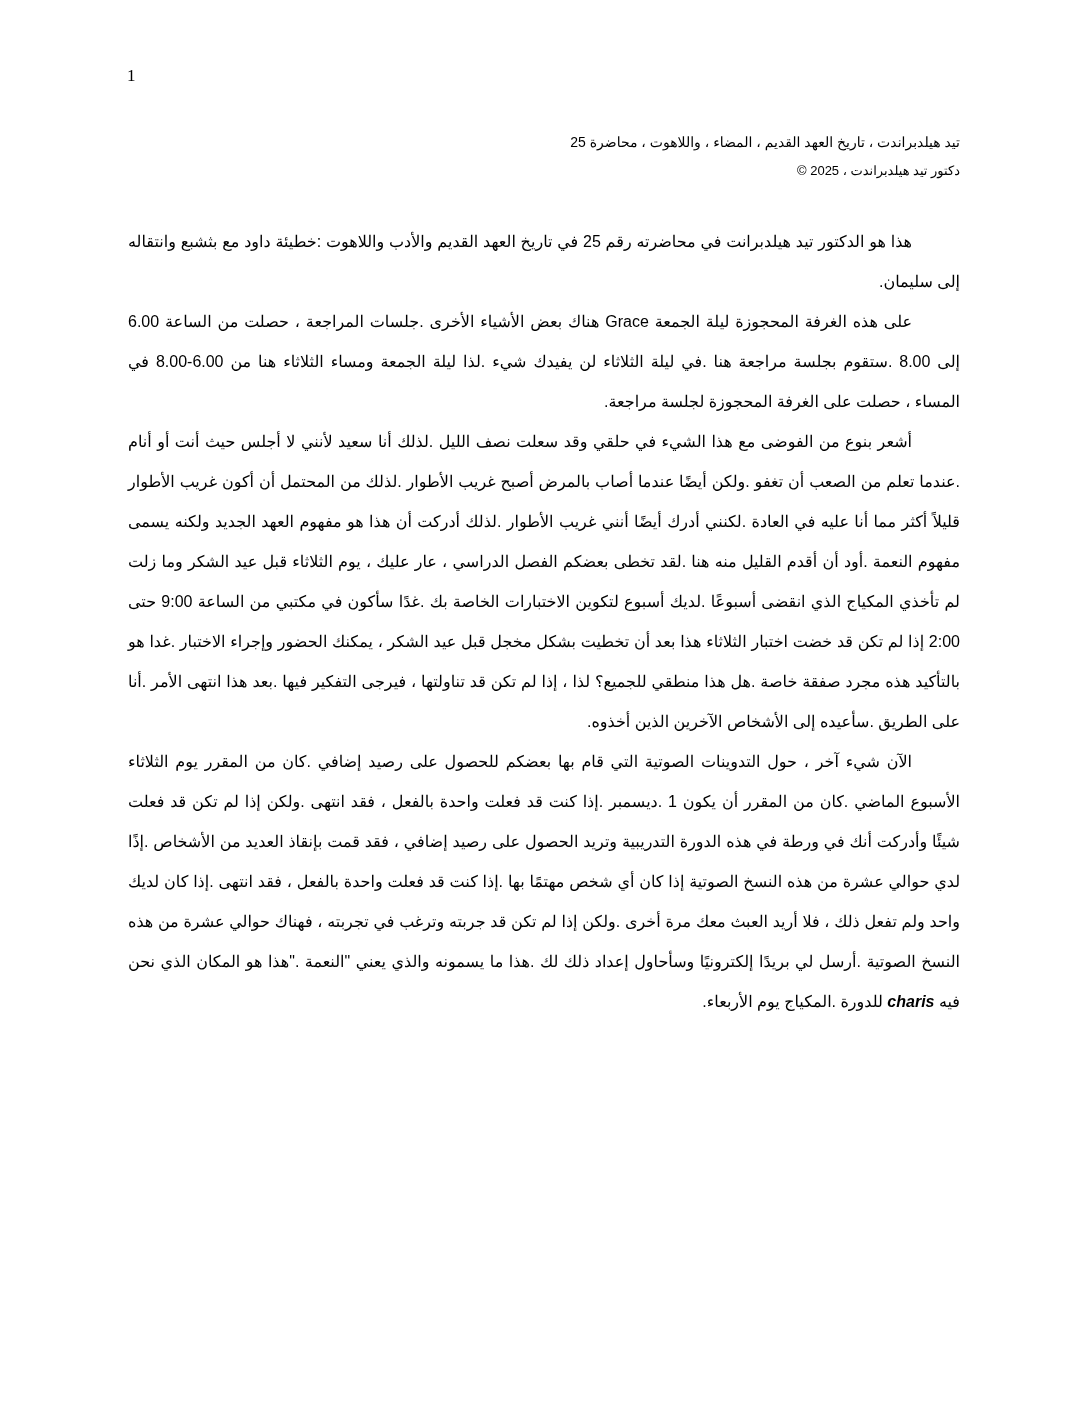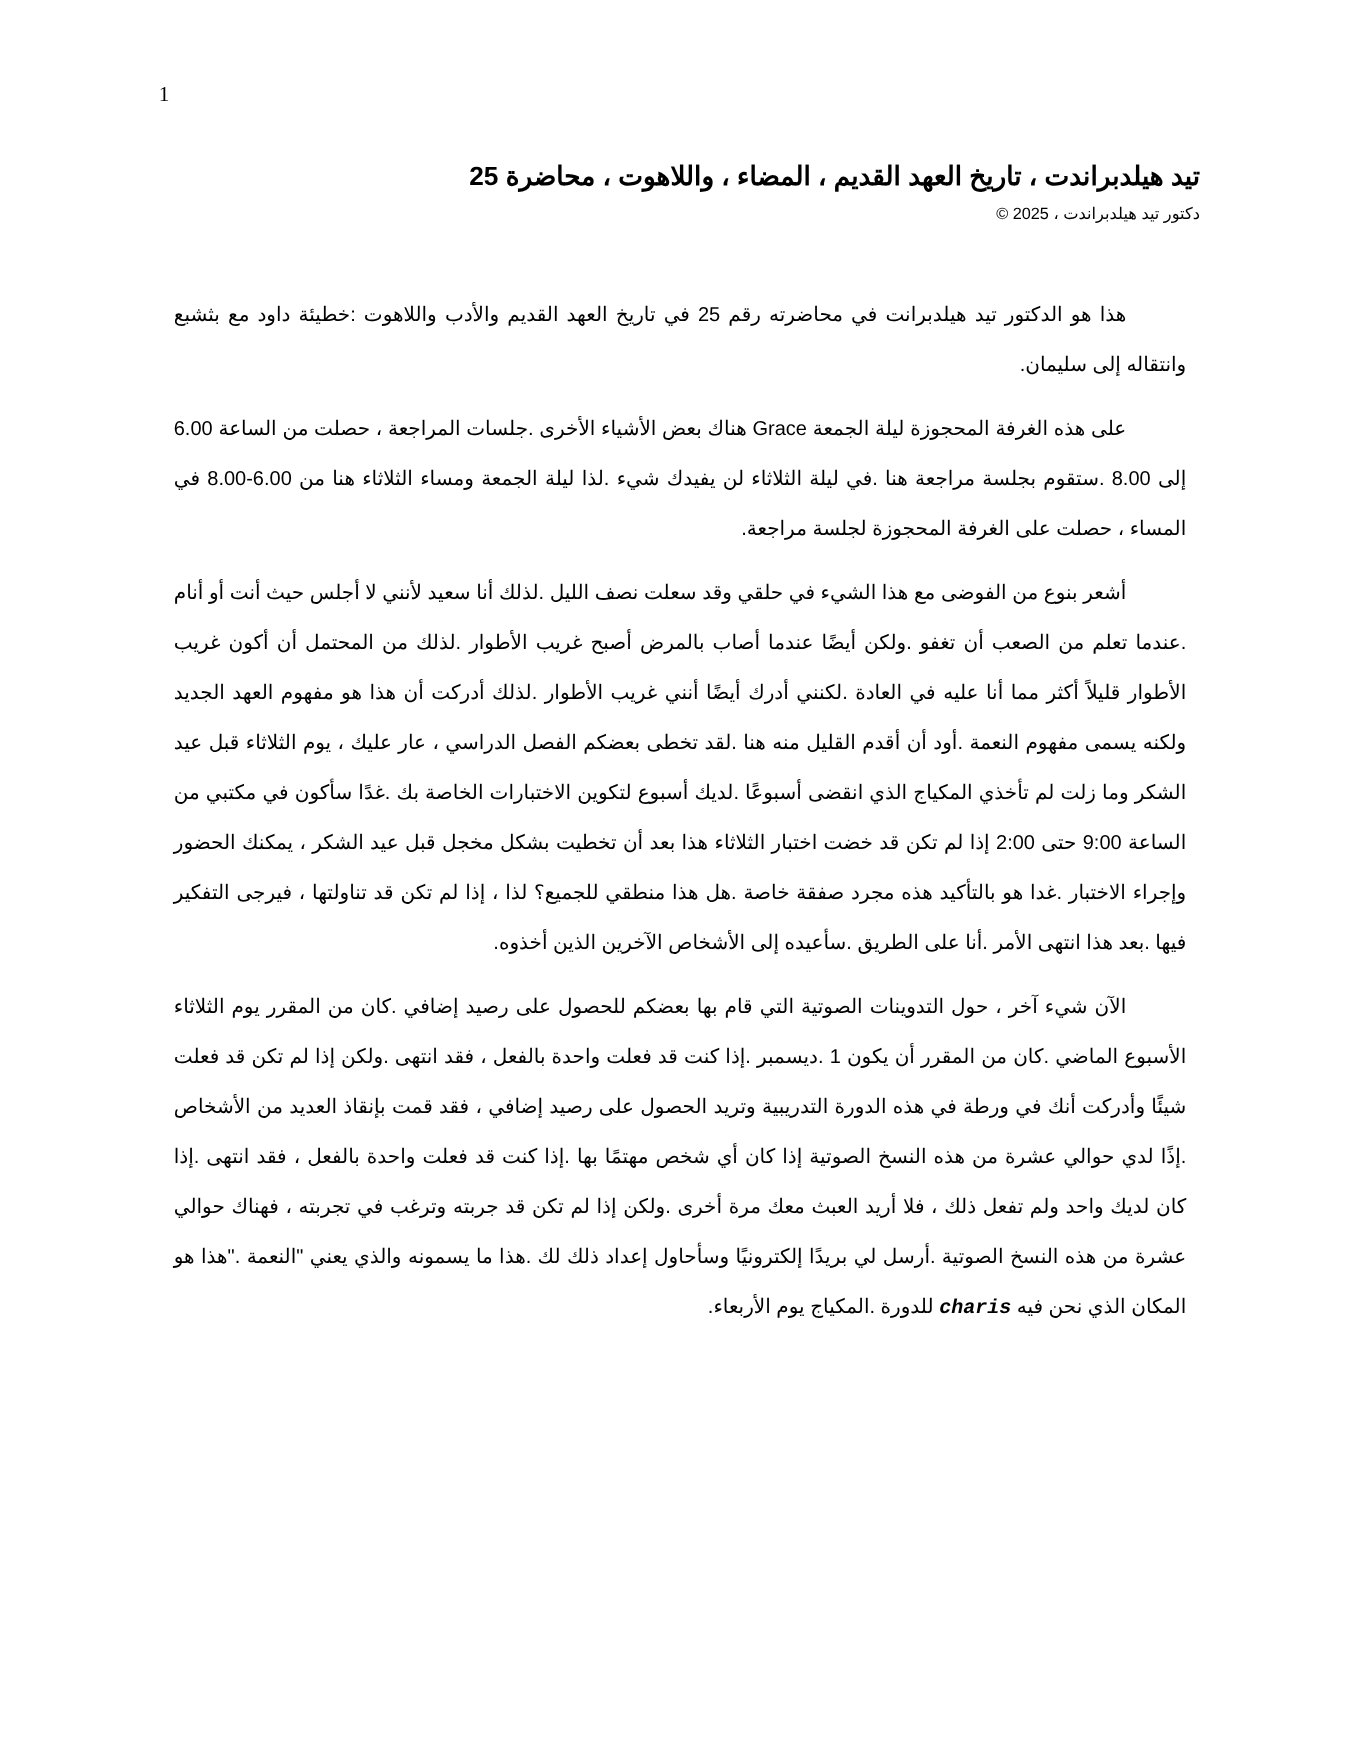--- a/index.html
+++ b/index.html
@@ -7,31 +7,31 @@
   .page-number {
     position: absolute; left: 127px; top: 66px;
     font-family: "Liberation Serif", serif; font-size: 17px;
   }
   .content {
     position: absolute; left: 128px; top: 128px; width: 832px;
     direction: rtl; text-align: right;
     font-family: "Liberation Sans", sans-serif;
   }
   .title {
-    font-weight: bold; font-size: 21px; margin: 0 0 0 0; height: 34px; line-height: 28px;
+    font-weight: normal; font-size: 14px; margin: 0 0 0 0; height: 34px; line-height: 28px;
   }
   .subtitle {
     font-size: 13px; height: 60px; line-height: 18px;
   }
   .para {
-    font-size: 16px; line-height: 40px; margin: 11px; text-align: justify;
+    font-size: 16px; line-height: 40px; margin: 0; text-align: justify;
     text-align-last: right;
   }
   .indent { text-indent: 48px; }
-  .italic { font-style: italic; font-family: Liberation Mono, monospace; font-weight: bold; }
+  .italic { font-style: italic; font-family: Liberation Sans, sans-serif; font-weight: bold; }
 </style>
 </head>
 <body>
 
 <div class="page-number">1</div>
 
 <div class="content">
   <div class="title">تيد هيلدبراندت ، تاريخ العهد القديم ، المضاء ، واللاهوت ، محاضرة 25</div>
   <div class="subtitle">دكتور تيد هيلدبراندت ، 2025 ©</div>
 

